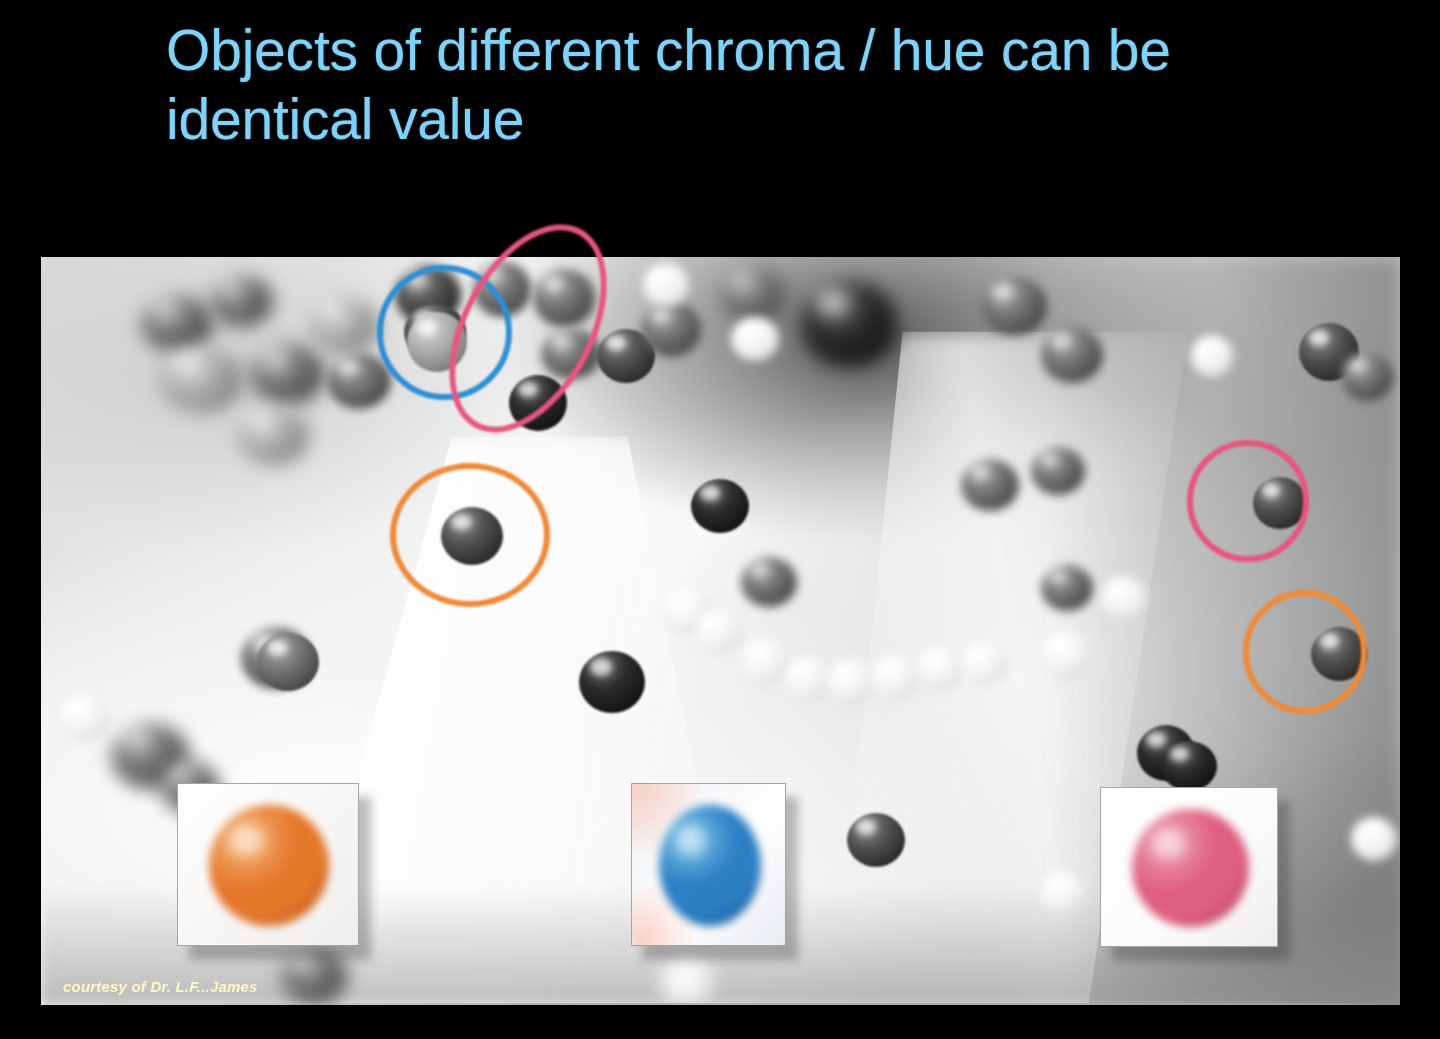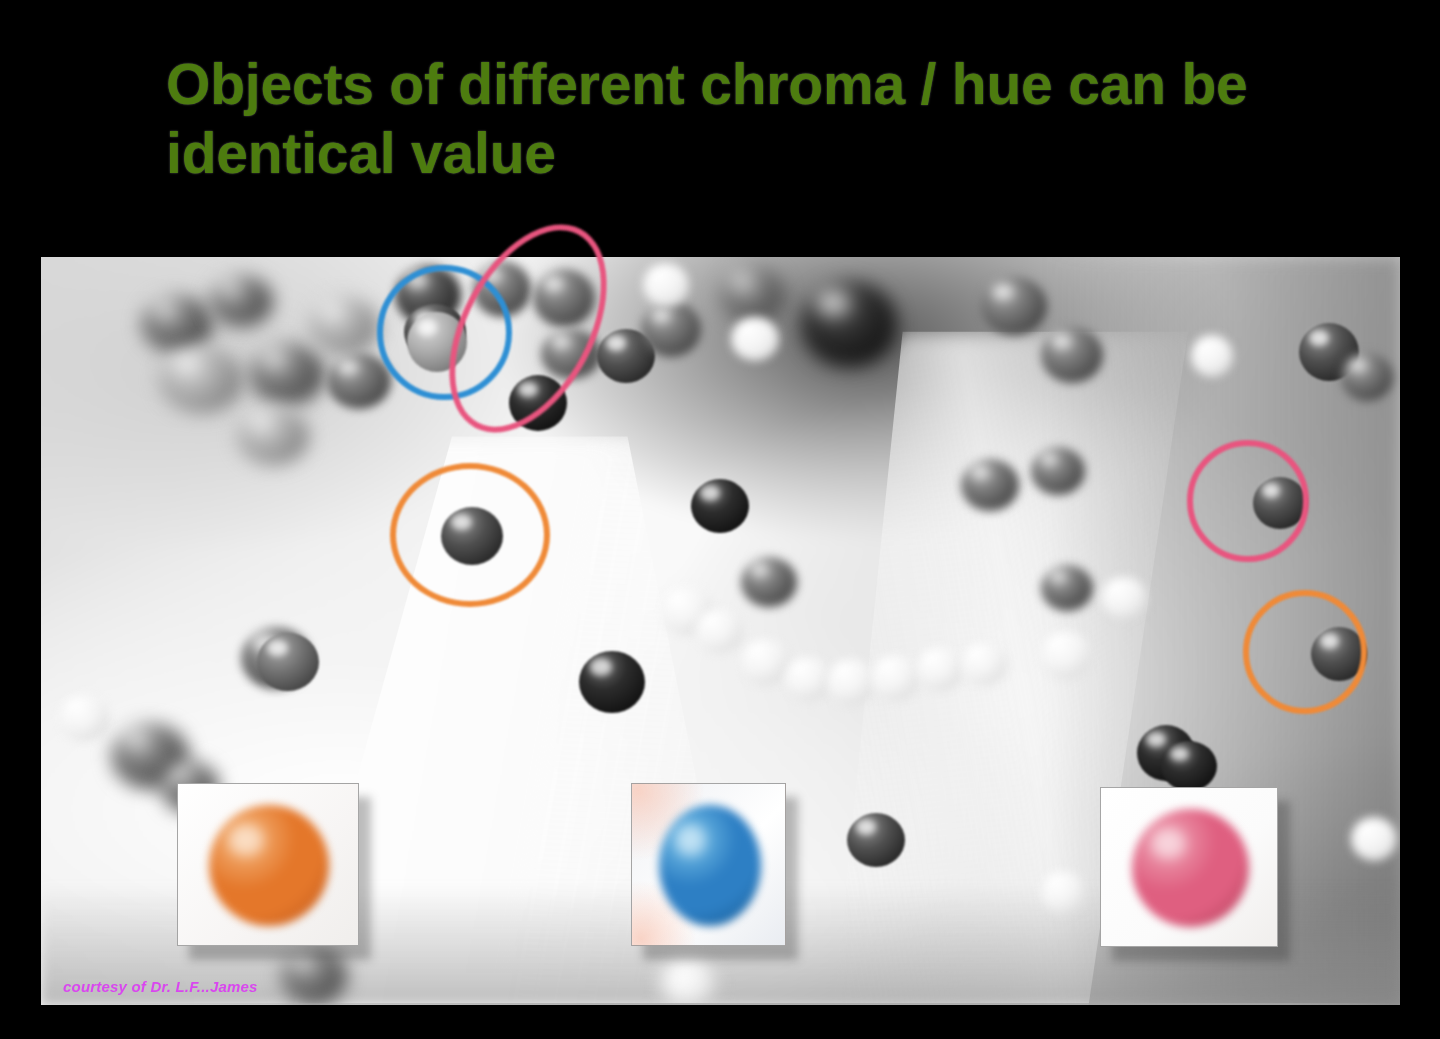--- a/index.html
+++ b/index.html
@@ -4,23 +4,23 @@
 <style>
   * { margin:0; padding:0; box-sizing:border-box; }
   html,body{ background:#000; }
   body{
     width:1440px; height:1039px; position:relative; overflow:hidden;
     font-family:"Liberation Sans", sans-serif;
   }
 
   
   #slide-title{
-    position:absolute; left:166px; top:50px; width:1160px;
-    color:#4d7c0f; font-size:57px; line-height:1.21;
-    font-weight:700; letter-spacing:-0.2px;
+    position:absolute; left:166px; top:16px; width:1160px;
+    color:#7dd3fc; font-size:57px; line-height:1.21;
+    font-weight:400; letter-spacing:-0.2px;
     text-shadow:0 0 2px rgba(255,255,255,.35);
     white-space:pre-line;
   }
 
   
   #photo{
     position:absolute; left:41px; top:257px; width:1359px; height:748px;
     overflow:hidden;
     background:#b9b9b9;
     filter:saturate(0);
@@ -102,21 +102,21 @@
   .card .spec{
     position:absolute; left:16%; top:16%; width:30%; height:26%;
     border-radius:50%; background:rgba(255,255,255,.55); filter:blur(5px);
   }
 
   
   #credit{
     position:absolute; left:63px; top:978px;
     font-family:"Liberation Sans", sans-serif;
     font-style:italic; font-weight:700; font-size:15px;
-    color:#d946ef; letter-spacing:.2px;
+    color:#fef9c3; letter-spacing:.2px;
     filter:blur(.5px);
   }
 </style>
 </head>
 <body>
 
 <div id="slide-title">Objects of different chroma / hue can be
 identical value</div>
 
 <div id="photo">

